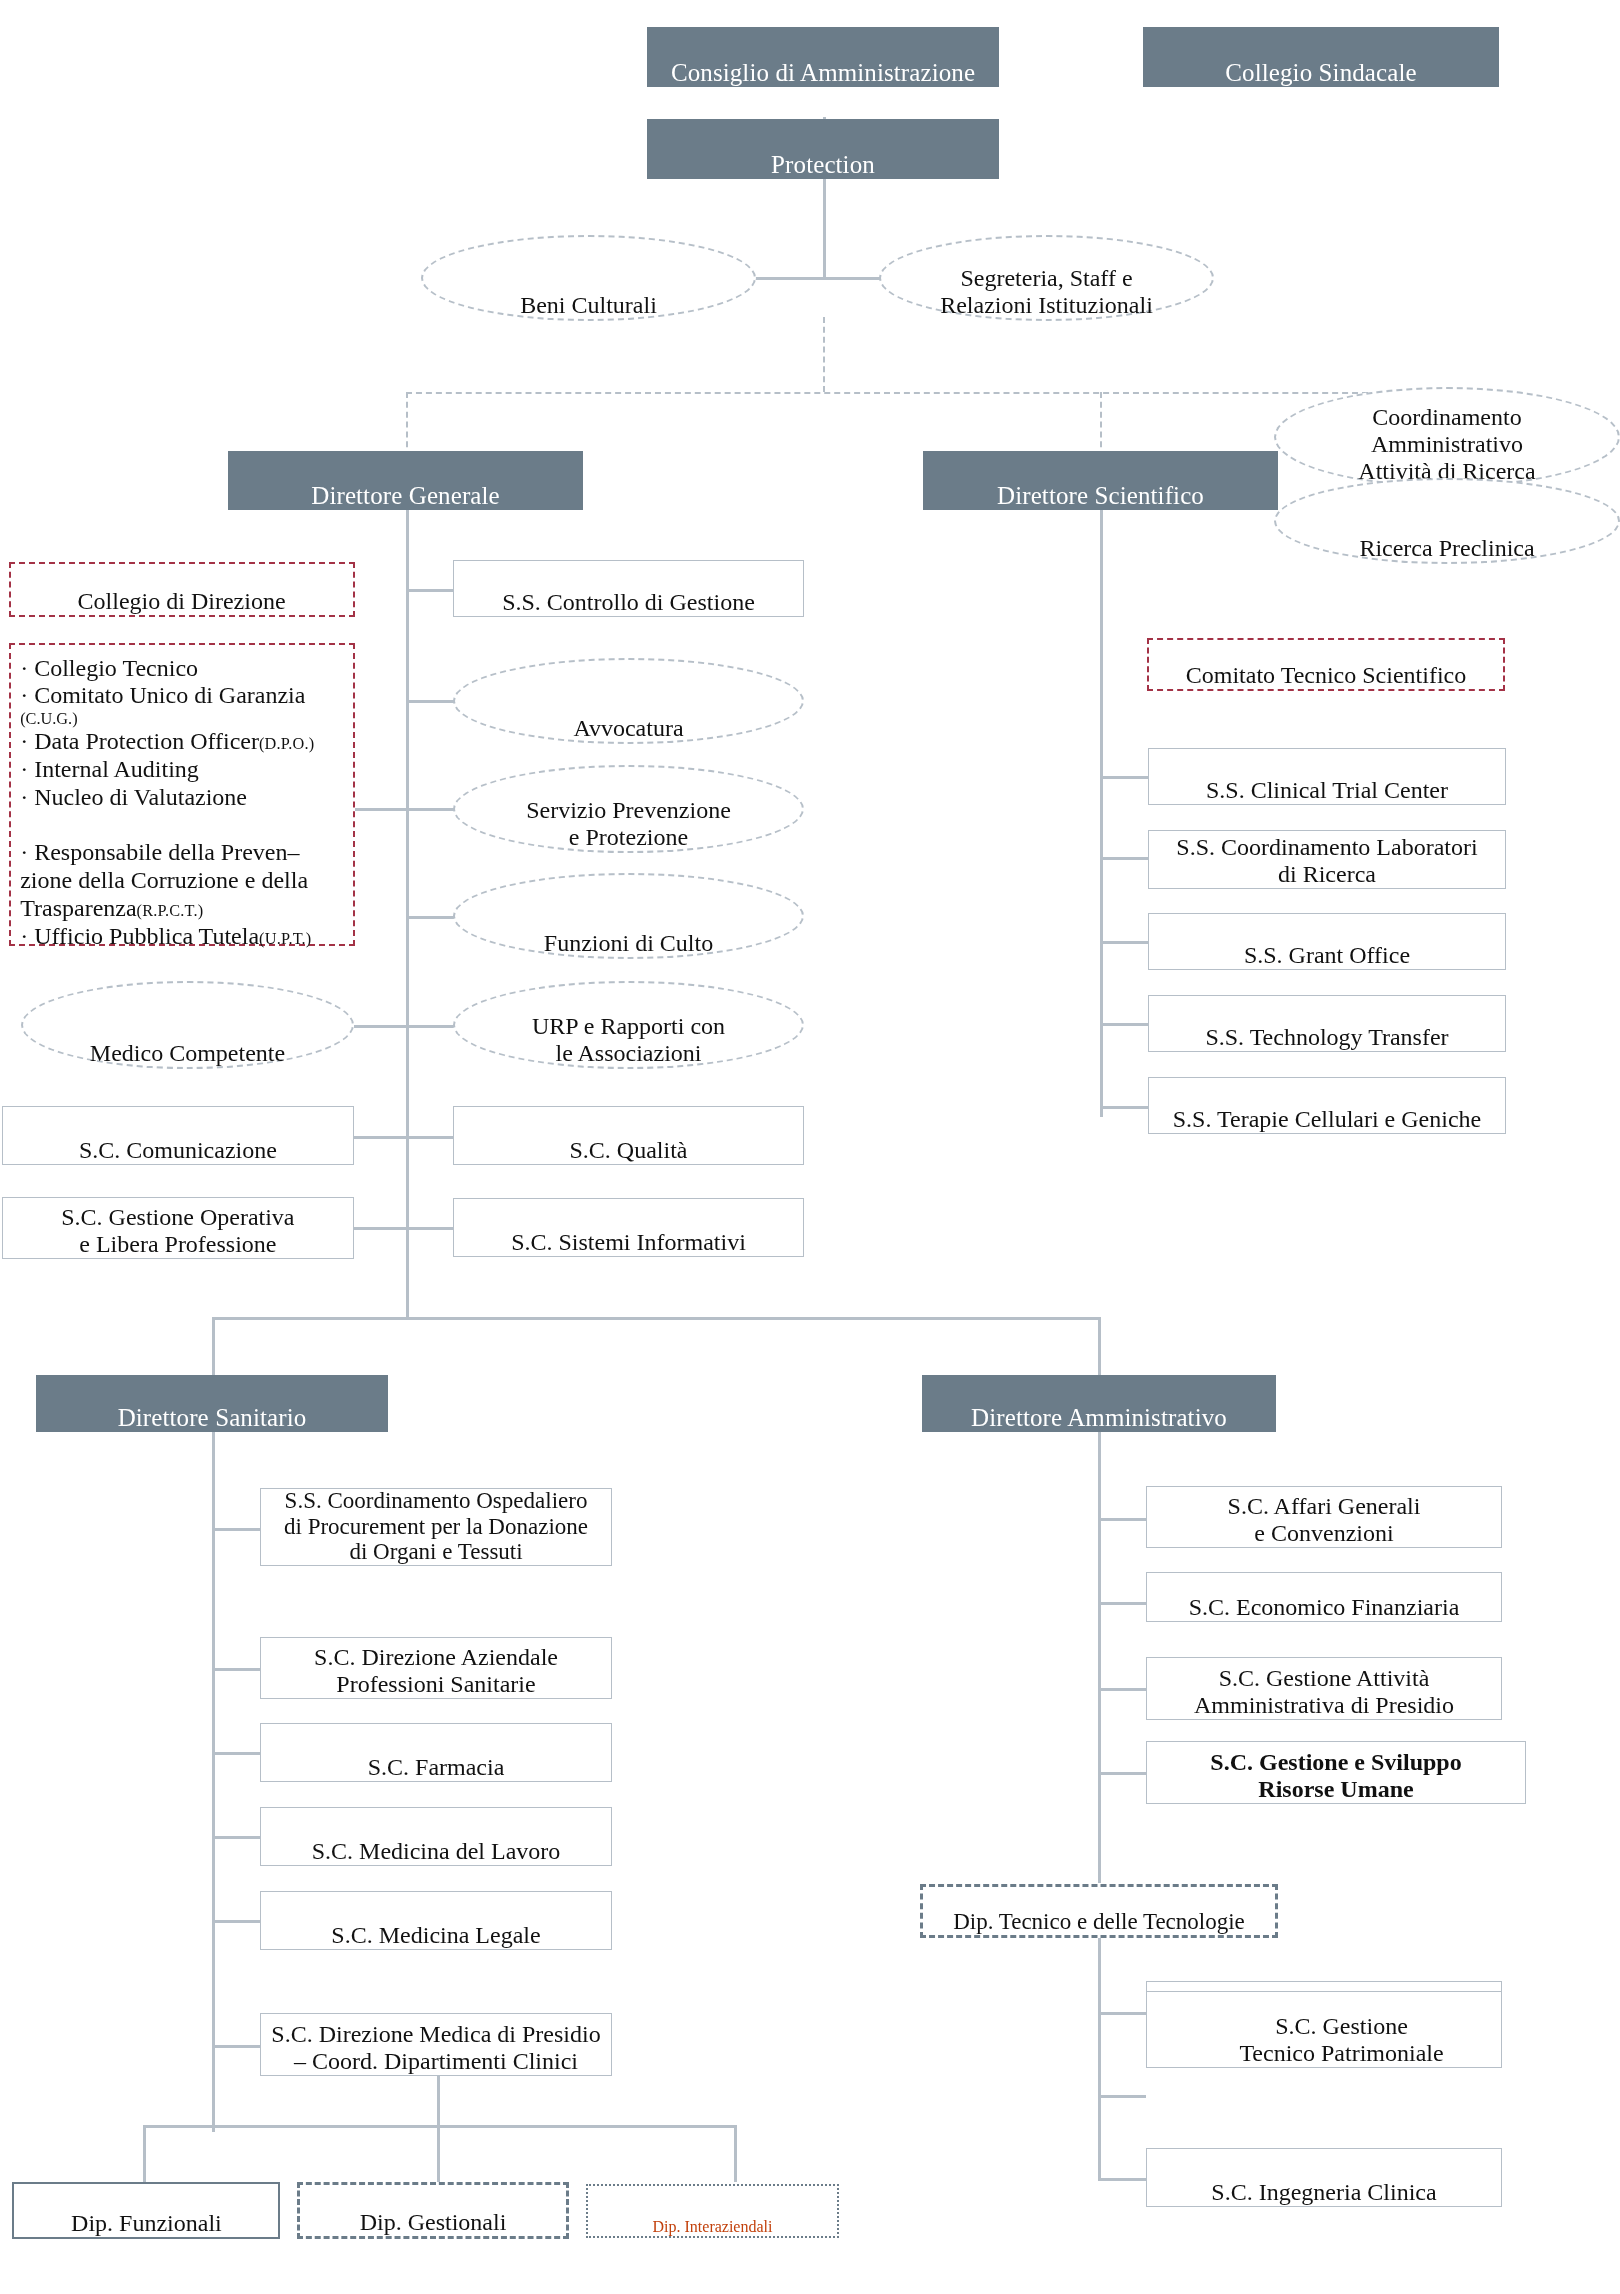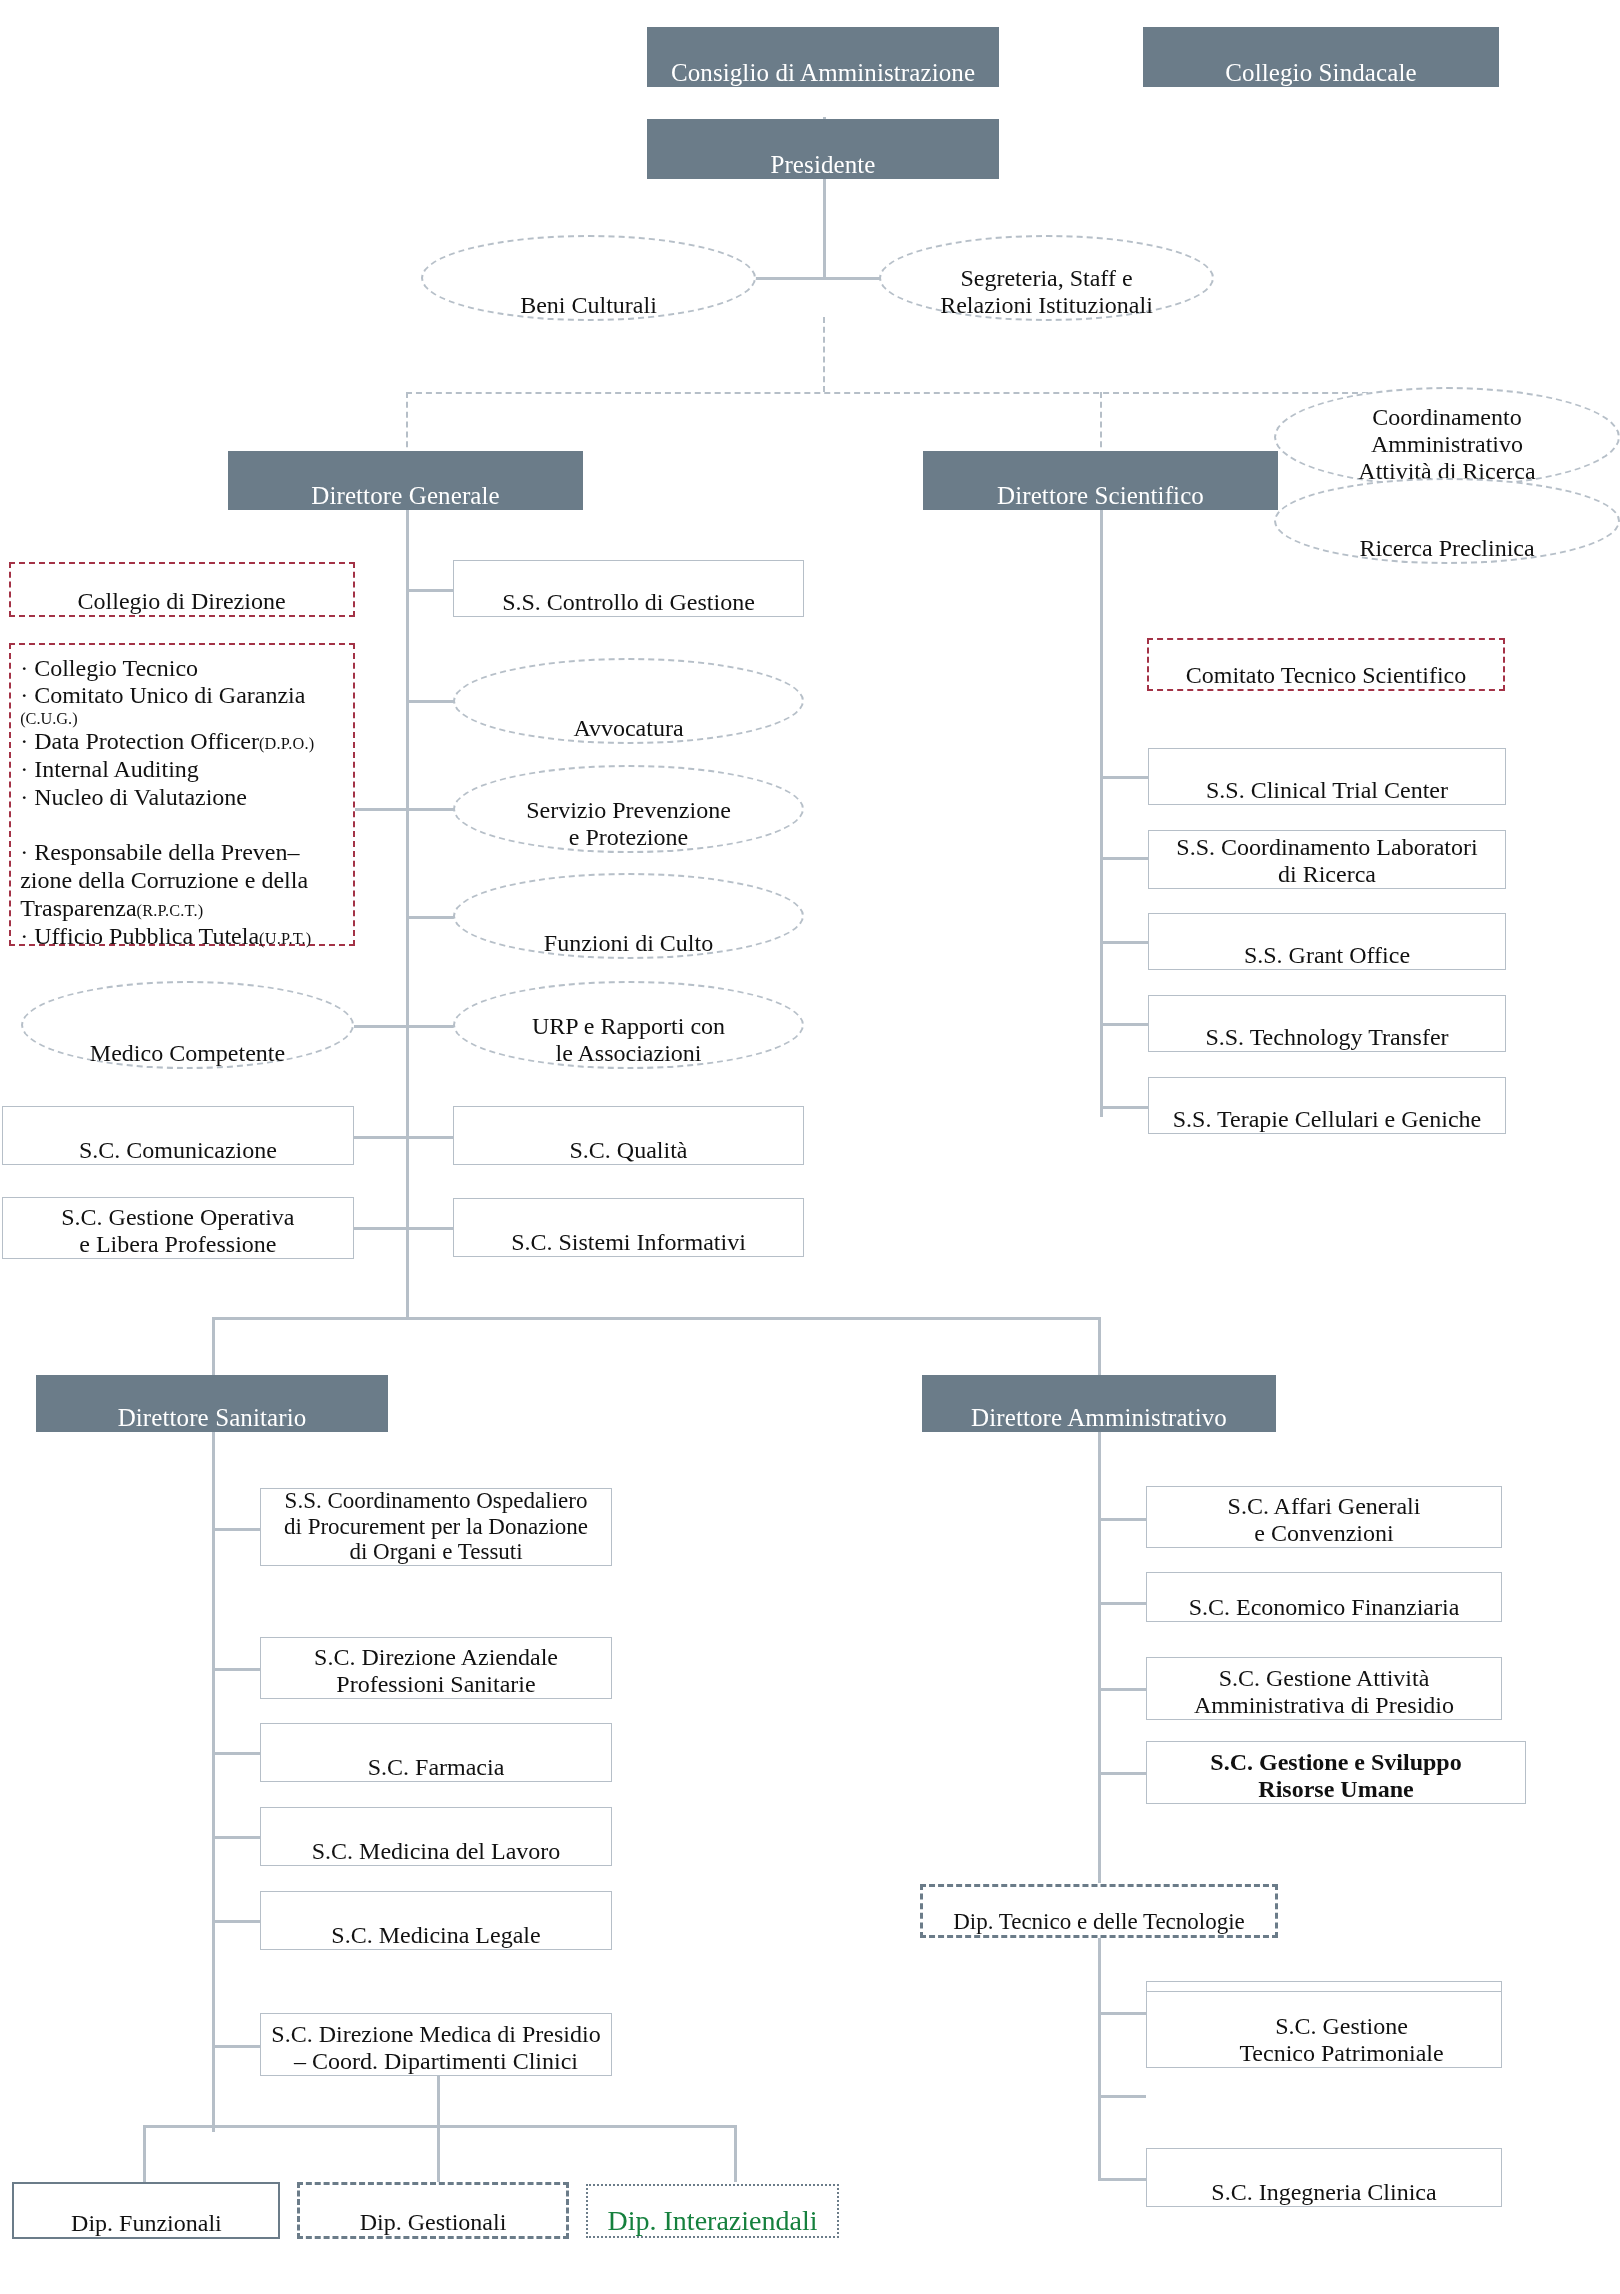--- a/index.html
+++ b/index.html
@@ -60,22 +60,22 @@
   .box-double {
     background: #ffffff;
     border: 2.9px double #6b7c89;
     color: #111111;
     font-size: 24px;
   }
   
   .box-dotted {
     background: #ffffff;
     border: 2.9px dotted #6b7c89;
-    color: #15803d;
-    font-size: 28px;
+    color: #c2410c;
+    font-size: 16px;
   }
   
   .ellipse {
     background: #ffffff;
     border: 2.9px dashed #b6bfc8;
     border-radius: 50%;
     color: #111111;
     font-size: 24px;
     padding: 0 17px;
   }
@@ -196,21 +196,21 @@
 
   <div class="node box-dark" style="left:647px; top:27px; width:352px; height:60px;">
     <span>Consiglio di Amministrazione</span>
   </div>
 
   <div class="node box-dark" style="left:1143px; top:27px; width:356px; height:60px;">
     <span>Collegio Sindacale</span>
   </div>
 
   <div class="node box-dark" style="left:647px; top:119px; width:352px; height:60px;">
-    <span>Presidente</span>
+    <span>Protection</span>
   </div>
 
   <div class="node ellipse" style="left:421px; top:235px; width:335px; height:86px;">
     <span>Beni Culturali</span>
   </div>
 
   <div class="node ellipse multiline" style="left:879px; top:235px; width:335px; height:86px; white-space:pre-line;">
     <span style="white-space:pre-line;">Segreteria, Staff e
 Relazioni Istituzionali</span>
   </div>

